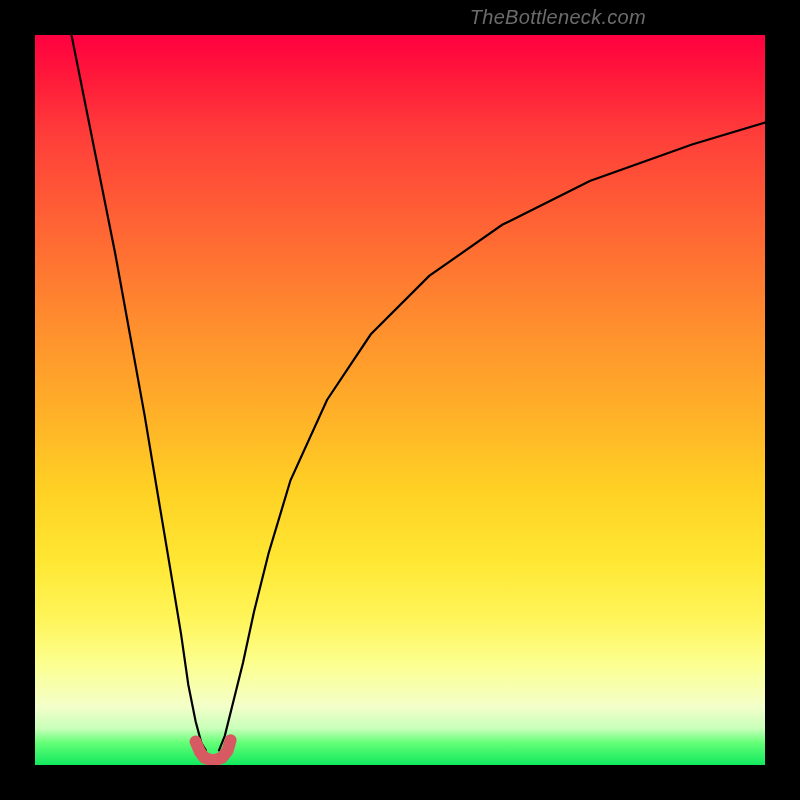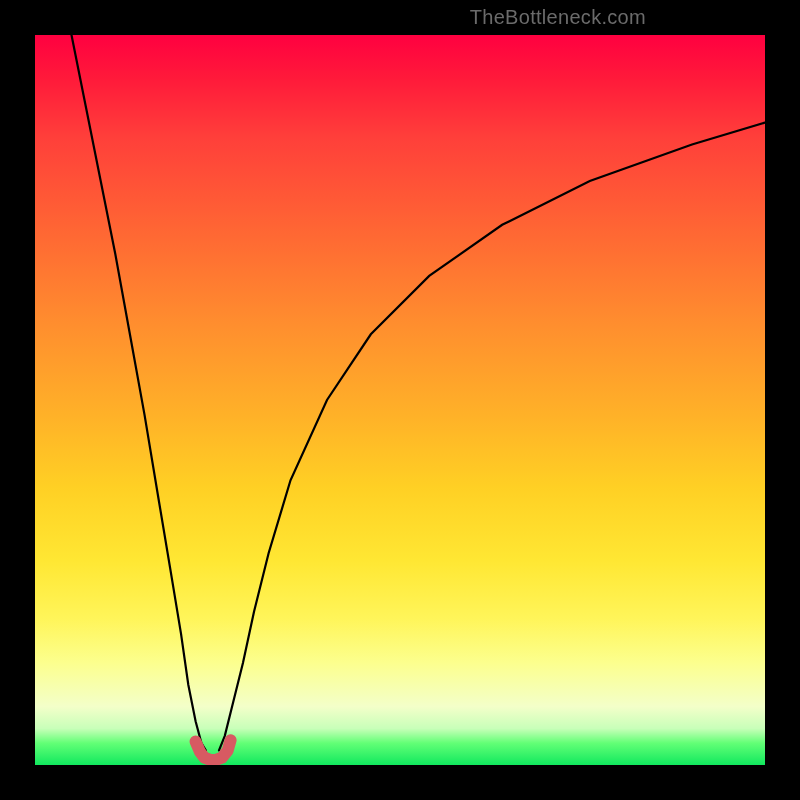--- a/index.html
+++ b/index.html
@@ -11,20 +11,21 @@
     background: #000;
     font-family: Arial, Helvetica, sans-serif;
   }
   .frame {
     position: absolute;
     left: 0;
     top: 0;
     width: 660px;
     height: 800px;
     background: #000;
+    font-style: italic;
   }
   .plot {
     position: absolute;
     left: 35px;
     top: 35px;
     width: 730px;
     height: 730px;
     overflow: hidden;
   }
   .gradient {

